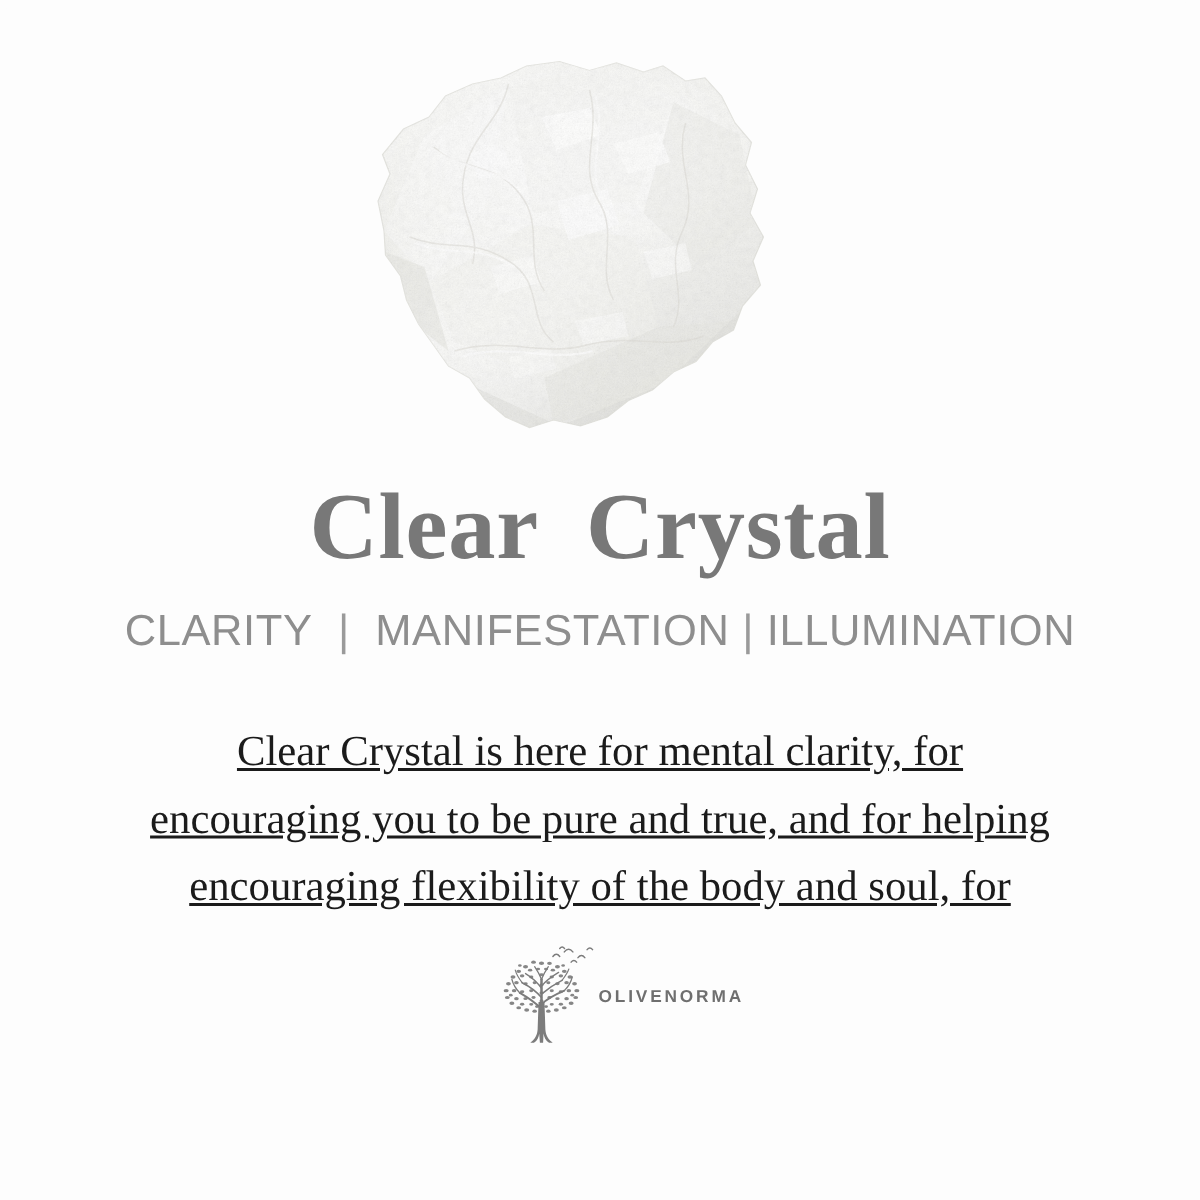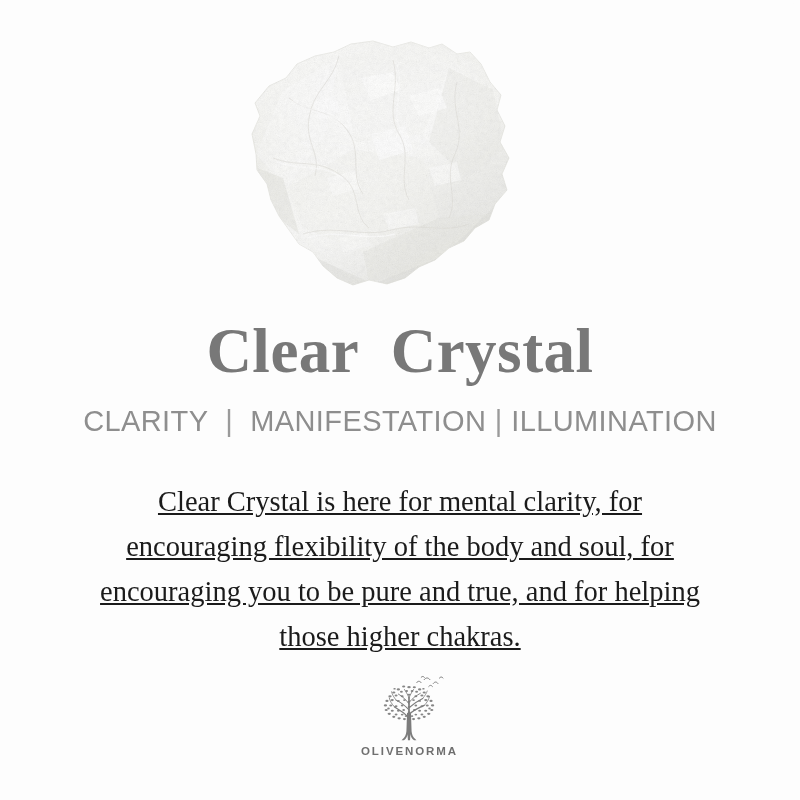--- a/index.html
+++ b/index.html
@@ -96,21 +96,21 @@
   .body-copy .line {
     display: block;
     white-space: nowrap;
     text-decoration: underline;
   }
 
   
   .brand {
     margin-top: 16px;
     display: flex;
-    flex-direction: column;
+    flex-direction: row;
     align-items: center;
     margin-left: 19px;
   }
   .brand-mark {
     display: block;
     width: 76px;
     height: 70px;
   }
   .brand-name {
     margin-top: 1px;
@@ -227,23 +227,22 @@
       </svg>
     </div>
   </div>
 
   <h1 class="title">Clear  Crystal</h1>
 
   <div class="subtitle"><span>CLARITY</span><span class="sep">&nbsp; </span><span class="sep">|</span><span class="sep"> &nbsp;</span><span>MANIFESTATION</span><span class="sep"> </span><span class="sep">|</span><span class="sep"> </span><span>ILLUMINATION</span></div>
 
   <p class="body-copy">
     <span class="line">Clear Crystal is here for mental clarity, for</span>
+    <span class="line">encouraging you to be pure and true, and for helping</span>
     <span class="line">encouraging flexibility of the body and soul, for</span>
-    <span class="line">encouraging you to be pure and true, and for helping</span>
-    <span class="line">those higher chakras.</span>
   </p>
 
   <div class="brand">
     <svg class="brand-mark" viewBox="0 0 100 92" xmlns="http://www.w3.org/2000/svg">
       <g fill="#7c7c7c">
 
         <path d="M47.4,50 L46.6,74 C46.2,79 44.4,82 41.4,84.6 L40.2,85.8 L43.4,85.8
                  C46.4,83.6 47.6,81 48,77.8 L48.6,85.8 L51.4,85.8 L51.8,77.6
                  C52.3,81 53.6,83.7 56.6,85.8 L59.8,85.8 L58.6,84.6
                  C55.6,82 53.8,79 53.4,74 L52.6,50 Z"></path>

